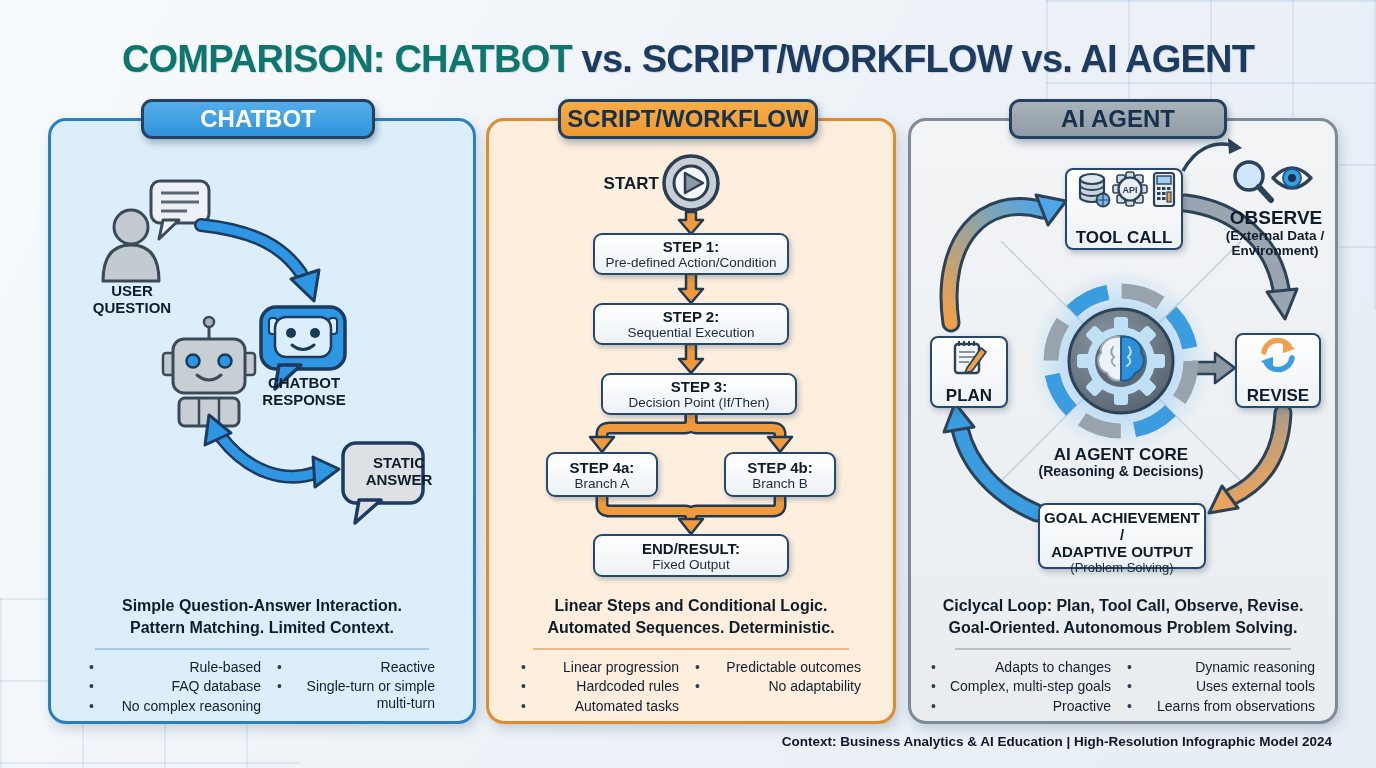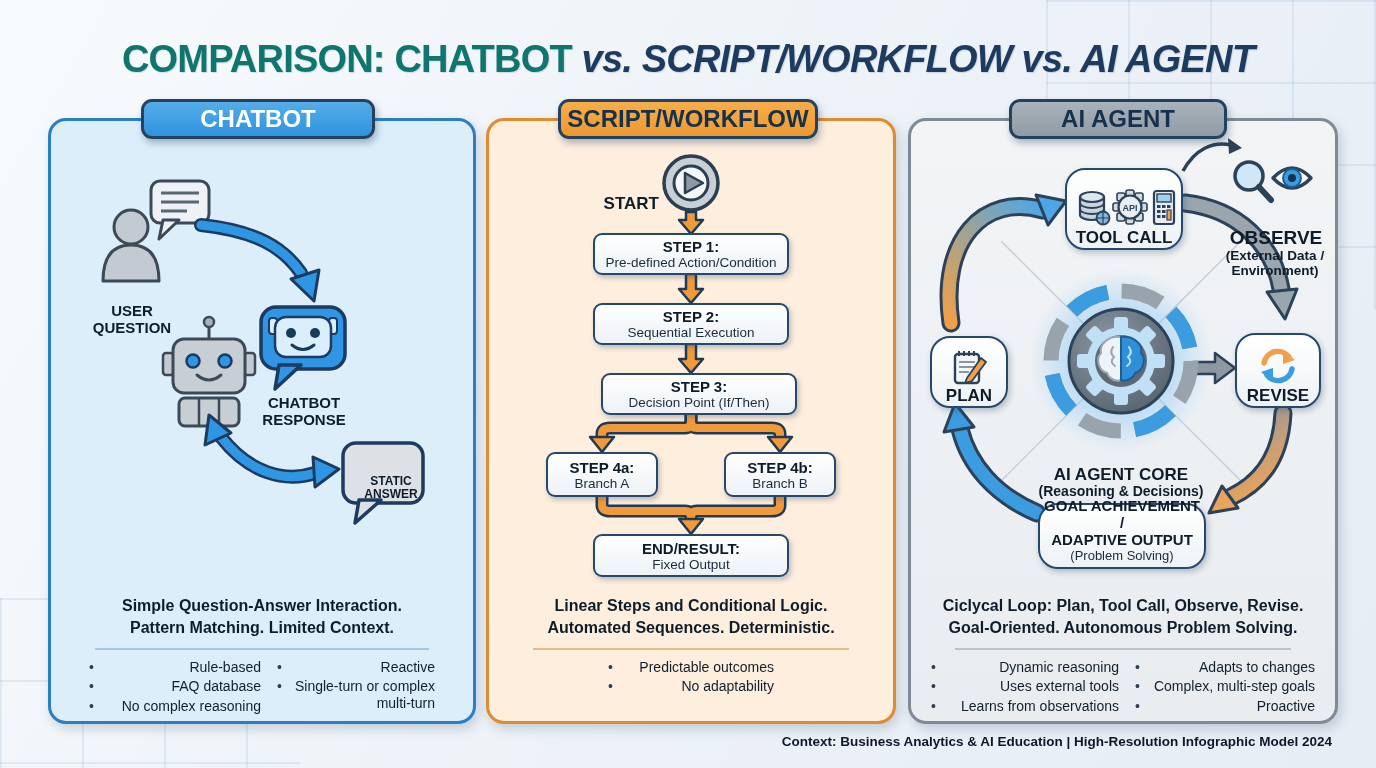--- a/index.html
+++ b/index.html
@@ -13,49 +13,49 @@
     background-image:linear-gradient(rgba(140,175,210,.20) 1.5px,transparent 1.5px),
                      linear-gradient(90deg,rgba(140,175,210,.20) 1.5px,transparent 1.5px);
     background-size:82px 82px;}
   #grid-tr{top:0;right:0;width:330px;height:310px;}
   #grid-bl{bottom:0;left:0;width:300px;height:170px;}
 
   .page-title{position:absolute;top:38px;left:0;width:100%;text-align:center;
     font-size:38px;font-weight:800;letter-spacing:-0.8px;z-index:2;
     text-shadow:1px 1px 1px rgba(20,50,80,.15);}
   .page-title .t-blue{color:#0f766e;}
-  .page-title .t-navy{color:#1d3a5f;font-style:italic;}
+  .page-title .t-navy{color:#1d3a5f;}
 
   .panel{position:absolute;top:118px;height:600px;border-radius:18px;z-index:1;
     box-shadow:3px 5px 12px rgba(30,60,90,.20);}
   #panel-chatbot{left:48px;width:422px;background:#dceefa;border:3px solid #2a7fc4;}
   #panel-workflow{left:486px;width:404px;background:#fdeede;border:3px solid #e08b2e;}
   #panel-agent{left:908px;width:424px;background:linear-gradient(#f2f4f6,#e9edf0);border:3px solid #7e8a95;}
 
   .pill{position:absolute;top:99px;height:40px;border-radius:11px;border:3px solid #24415f;
     display:flex;align-items:center;justify-content:center;font-weight:800;font-size:24px;
     box-shadow:2px 4px 7px rgba(30,60,90,.35);z-index:6;box-sizing:border-box;}
   #pill-chatbot{left:141px;width:234px;background:linear-gradient(#55ade9,#2f93dd);color:#ffffff;}
   #pill-workflow{left:558px;width:260px;background:linear-gradient(#f8ad48,#ef9930);color:#16314e;}
   #pill-agent{left:1009px;width:218px;background:linear-gradient(#a8b2bb,#909ba5);color:#16314e;}
 
   .psvg{position:absolute;left:0;top:0;z-index:2;}
 
-  .lbl{position:absolute;text-align:center;font-weight:800;color:#0f1d2b;line-height:1.12;z-index:4;margin-top:20px;}
+  .lbl{position:absolute;text-align:center;font-weight:800;color:#0f1d2b;line-height:1.12;z-index:4;}
 
   .step{position:absolute;box-sizing:border-box;background:linear-gradient(#ffffff,#edf2f6);
     border:2.5px solid #26486e;border-radius:9px;text-align:center;z-index:4;
     display:flex;flex-direction:column;justify-content:center;
     box-shadow:2px 3px 5px rgba(40,70,100,.28);padding:2px 4px;}
   .step .st-title{font-weight:800;font-size:15px;color:#0e1b28;}
   .step .st-desc{font-size:13.5px;color:#1b2a3a;}
 
   .node{position:absolute;box-sizing:border-box;background:linear-gradient(#ffffff,#eef2f5);
-    border:2.5px solid #26486e;border-radius:20px;text-align:center;z-index:4;
-    display:flex;flex-direction:column;align-items:center;justify-content:flex-end;
+    border:2.5px solid #26486e;border-radius:8px;text-align:center;z-index:4;
+    display:flex;flex-direction:column;align-items:center;justify-content:space-between;
     box-shadow:2px 3px 6px rgba(40,70,100,.30);}
   .node .nd-label{font-weight:800;font-size:17px;color:#0e1b28;}
 
   .panel-bottom{position:absolute;left:18px;right:18px;top:474px;text-align:center;z-index:4;}
   .summary{font-weight:800;font-size:16px;color:#0f1d2b;line-height:1.35;}
   .divider{height:2px;border:0;margin:10px 26px 9px 26px;}
   #panel-chatbot .divider{background:#9fc9e6;}
   #panel-workflow .divider{background:#e6bb8b;}
   #panel-agent .divider{background:#b9c2ca;}
   .bullets{display:flex;justify-content:center;text-align:right;gap:16px;}
@@ -129,37 +129,37 @@
 
     <g>
       <path d="M170,316 C198,352 234,362 264,352" fill="none" stroke="#1d3a5f" stroke-width="14" stroke-linecap="round"></path>
       <path d="M170,316 C198,352 234,362 264,352" fill="none" stroke="#2f96e3" stroke-width="9" stroke-linecap="round"></path>
       <polygon points="158,294 154,324 180,312" fill="#2f96e3" stroke="#1d3a5f" stroke-width="3" stroke-linejoin="round"></polygon>
       <polygon points="288,348 262,336 264,366" fill="#2f96e3" stroke="#1d3a5f" stroke-width="3" stroke-linejoin="round"></polygon>
     </g>
   </svg>
   <div class="lbl" style="left:28px;top:162px;width:106px;font-size:15px;">USER QUESTION</div>
   <div class="lbl" style="left:200px;top:254px;width:106px;font-size:15px;">CHATBOT RESPONSE</div>
-  <div class="lbl" style="left:304px;top:334px;width:72px;font-size:12px;">STATIC ANSWER</div>
+  <div class="lbl" style="left:312px;top:334px;width:72px;font-size:15px;">STATIC ANSWER</div>
 
   <div class="panel-bottom">
     <div class="summary">
       <div>Simple Question-Answer Interaction.</div>
       <div>Pattern Matching. Limited Context.</div>
     </div>
     <hr class="divider">
     <div class="bullets">
       <ul style="width:172px;">
         <li>Rule-based</li>
         <li>FAQ database</li>
         <li>No complex reasoning</li>
       </ul>
       <ul style="width:158px;">
         <li>Reactive</li>
-        <li>Single-turn or complex multi-turn</li>
+        <li>Single-turn or simple multi-turn</li>
       </ul>
     </div>
   </div>
 </div>
 
 <div id="panel-workflow" class="panel">
   <svg class="psvg" width="398" height="594" viewBox="0 0 398 594">
 
     <g>
       <circle cx="202" cy="62" r="27" fill="#c9cfd6" stroke="#2b3e52" stroke-width="3.5"></circle>
@@ -217,20 +217,25 @@
     <span class="st-desc">Fixed Output</span>
   </div>
 
   <div class="panel-bottom">
     <div class="summary">
       <div>Linear Steps and Conditional Logic.</div>
       <div>Automated Sequences. Deterministic.</div>
     </div>
     <hr class="divider">
     <div class="bullets">
+      <ul style="width:158px;">
+        <li>Linear progression</li>
+        <li>Hardcoded rules</li>
+        <li>Automated tasks</li>
+      </ul>
       <ul style="width:166px;">
         <li>Predictable outcomes</li>
         <li>No adaptability</li>
       </ul>
     </div>
   </div>
 </div>
 
 <div id="panel-agent" class="panel">
   <svg class="psvg" width="418" height="594" viewBox="0 0 418 594">
@@ -401,30 +406,30 @@
   <div class="lbl" style="left:110px;top:324px;width:200px;font-size:17px;">AI AGENT CORE</div>
   <div class="lbl" style="left:95px;top:343px;width:230px;font-size:14px;font-weight:600;">(Reasoning &amp; Decisions)</div>
 
   <div class="panel-bottom">
     <div class="summary">
       <div>Ciclycal Loop: Plan, Tool Call, Observe, Revise.</div>
       <div>Goal-Oriented. Autonomous Problem Solving.</div>
     </div>
     <hr class="divider">
     <div class="bullets">
+      <ul style="width:180px;">
+        <li>Adapts to changes</li>
+        <li>Complex, multi-step goals</li>
+        <li>Proactive</li>
+      </ul>
       <ul style="width:188px;">
         <li>Dynamic reasoning</li>
         <li>Uses external tools</li>
         <li>Learns from observations</li>
       </ul>
-      <ul style="width:180px;">
-        <li>Adapts to changes</li>
-        <li>Complex, multi-step goals</li>
-        <li>Proactive</li>
-      </ul>
     </div>
   </div>
 </div>
 
 <div id="pill-chatbot" class="pill">CHATBOT</div>
 <div id="pill-workflow" class="pill">SCRIPT/WORKFLOW</div>
 <div id="pill-agent" class="pill">AI AGENT</div>
 
 <div class="footer">Context: Business Analytics &amp; AI Education | High-Resolution Infographic Model 2024</div>
 

